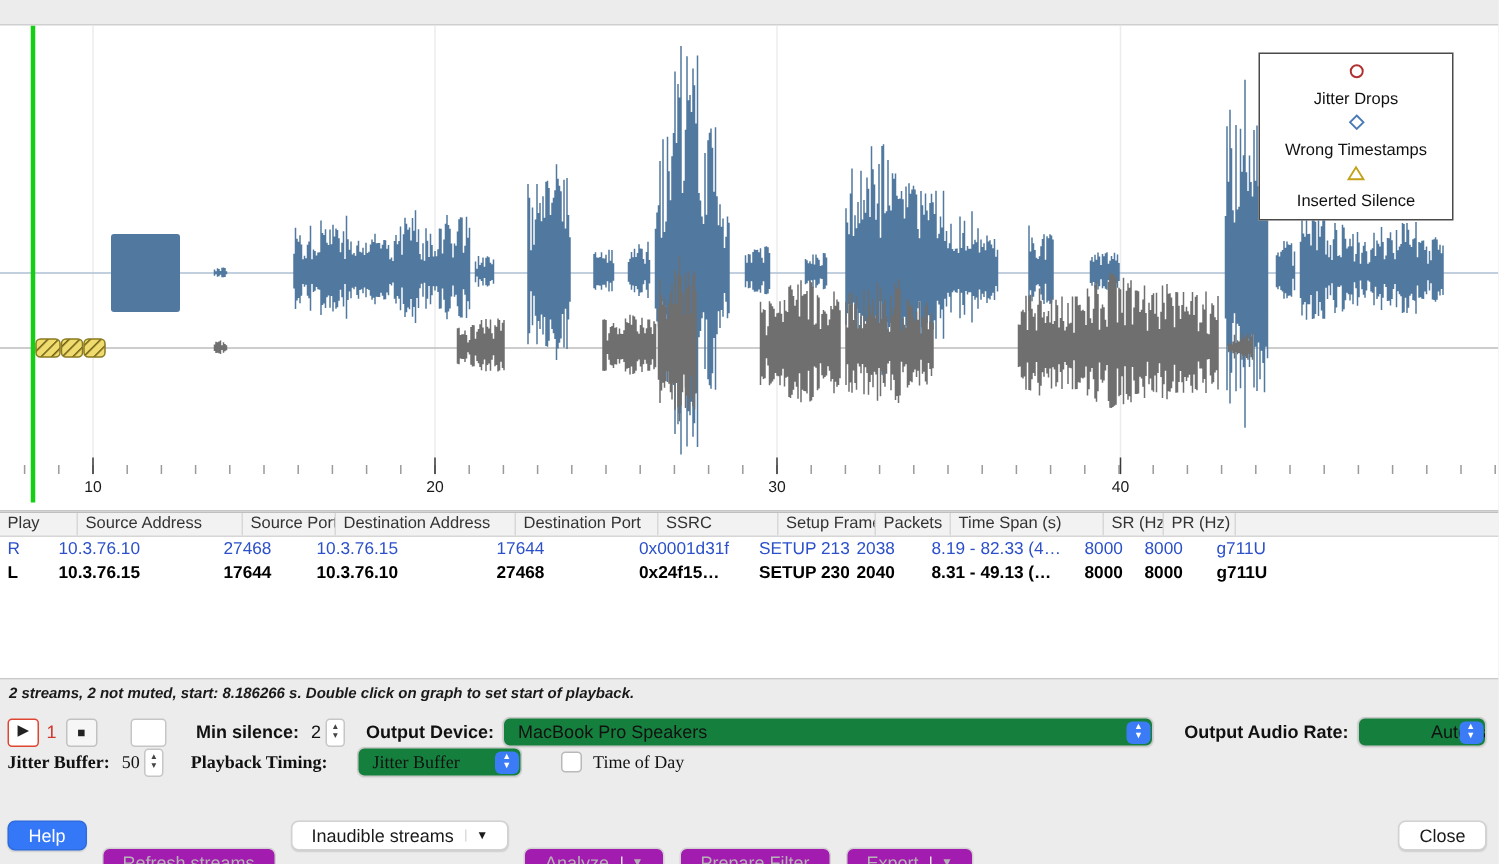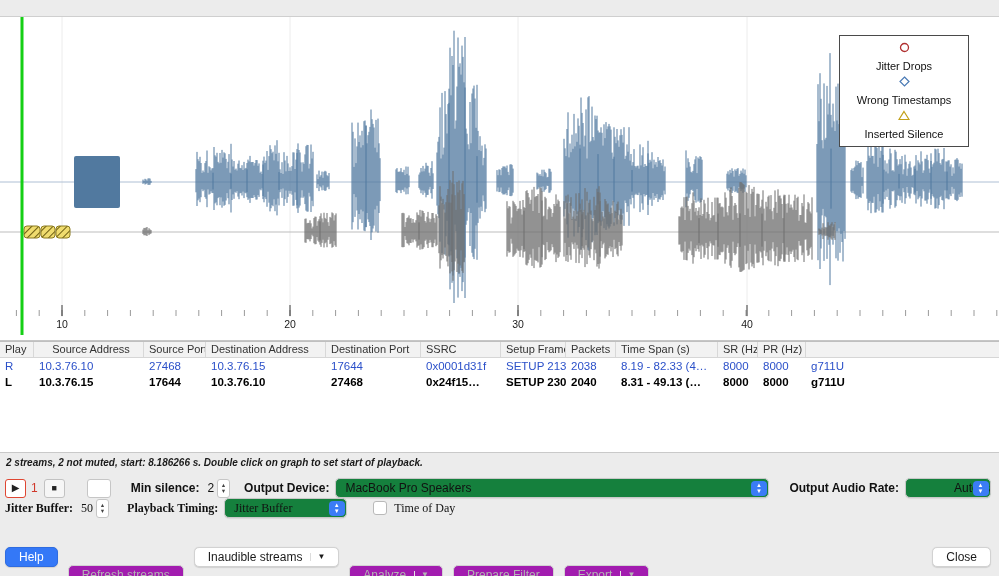--- a/index.html
+++ b/index.html
@@ -52,21 +52,21 @@
     margin-left:3px;display:flex;flex-direction:column;align-items:center;justify-content:center;
     font-size:5.5px;color:#444;line-height:6.5px;box-sizing:border-box;}
   .popup{height:20px;background:#15803d;border:1px solid #c9c9c9;border-radius:5px;display:flex;
     align-items:center;padding:0 24px 0 9px;position:relative;box-sizing:border-box;
     box-shadow:0 0.5px 1px rgba(0,0,0,.08);white-space:nowrap;overflow:hidden;}
   .popup .chev{position:absolute;top:1.5px;right:1.5px;bottom:1.5px;width:16px;background:#3b7cf6;
     border-radius:4px;color:#fff;display:flex;flex-direction:column;align-items:center;
     justify-content:center;font-size:6px;line-height:6.5px;}
   .popup.grow{flex:1;margin:0 20px 0 6px;min-width:0;}
   .popup.rate{width:86px;margin-left:6px;padding-left:48px;}
-  .popup.timing{width:123px;margin-left:6px;}
+  .popup.timing{width:110px;margin-left:20px;}
   .checkbox{width:14px;height:14px;background:#fff;border:1px solid #b9b9b9;border-radius:3px;
     margin-left:26px;box-sizing:border-box;}
   .cb-label{margin-left:7px;}
 
   
   .footer{position:absolute;left:5px;right:8px;top:546px;height:22px;display:flex;align-items:center;}
   .btn{height:20px;padding:0 13px;background:#fff;border:1px solid #d2d2d2;border-radius:5px;
     font-size:12px;display:inline-flex;align-items:center;color:#1a1a1a;box-sizing:border-box;
     box-shadow:0 0.5px 1px rgba(0,0,0,.12);font-family:inherit;white-space:nowrap;}
   .btn.primary{background:#3478f7;border-color:#2f6ce0;color:#fff;}
@@ -183,22 +183,22 @@
       <div class="legend-row">
         <svg width="12" height="11">
             <path d="M6 1.5 L11 9.5 L1 9.5 Z" fill="none" stroke="#c2a018" stroke-width="1.2"></path>
           </svg>
         <span>Inserted Silence</span>
       </div>
     </div>
   </div>
 
   <div class="table-head" id="thead">
-      <div class="th" style="width: 34px;"><span>Play</span></div>
-      <div class="th" style="width: 110px; text-align: center;"><span>Source Address</span></div>
+      <div class="th" style="width: 52px;"><span>Play</span></div>
+      <div class="th" style="width: 110px;"><span>Source Address</span></div>
       <div class="th" style="width: 62px;"><span>Source Port</span></div>
       <div class="th" style="width: 120px;"><span>Destination Address</span></div>
       <div class="th" style="width: 95px;"><span>Destination Port</span></div>
       <div class="th" style="width: 80px;"><span>SSRC</span></div>
       <div class="th" style="width: 65px;"><span>Setup Frame</span></div>
       <div class="th" style="width: 50px;"><span>Packets</span></div>
       <div class="th" style="width: 102px;"><span>Time Span (s)</span></div>
       <div class="th" style="width: 40px;"><span>SR (Hz)</span></div>
       <div class="th" style="width: 48px;"><span>PR (Hz)</span></div>
     </div>

